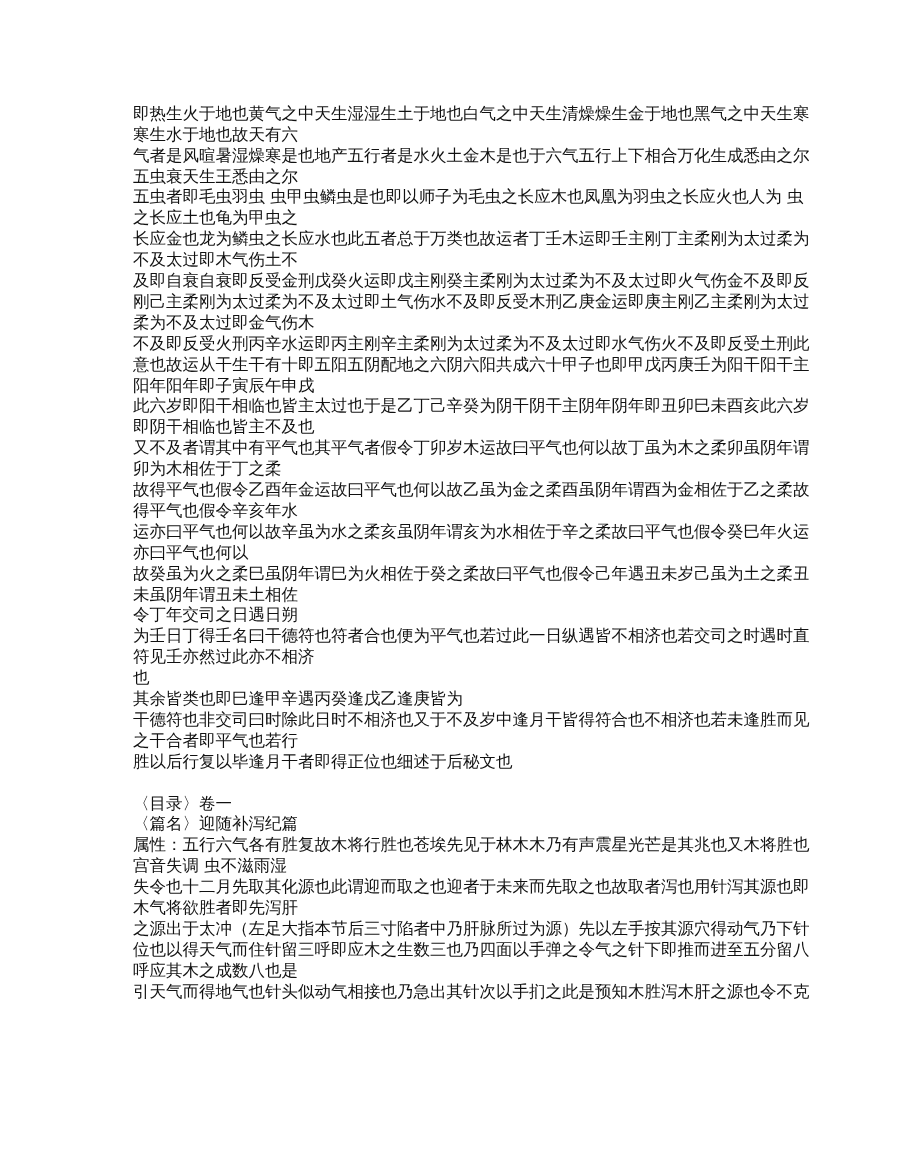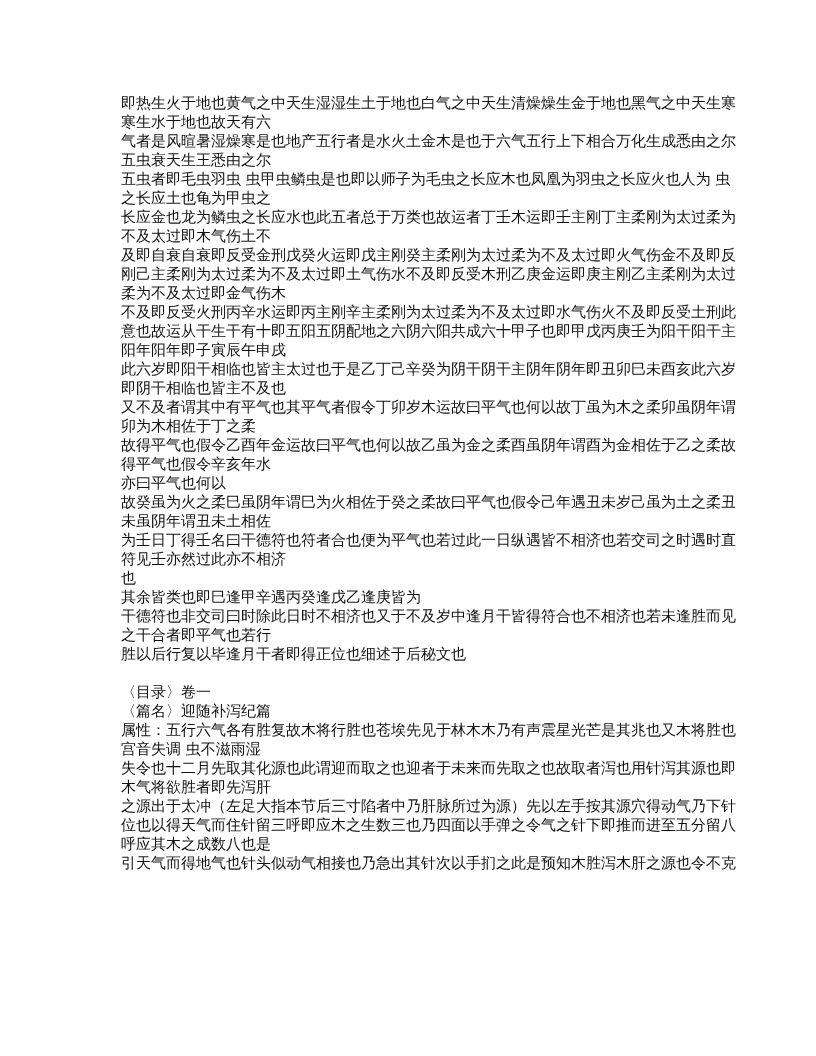--- a/index.html
+++ b/index.html
@@ -51,23 +51,25 @@
   <span class="line">柔为不及太过即金气伤木</span>
   <span class="line">不及即反受火刑丙辛水运即丙主刚辛主柔刚为太过柔为不及太过即水气伤火不及即反受土刑此</span>
   <span class="line">意也故运从干生干有十即五阳五阴配地之六阴六阳共成六十甲子也即甲戊丙庚壬为阳干阳干主</span>
   <span class="line">阳年阳年即子寅辰午申戌</span>
   <span class="line">此六岁即阳干相临也皆主太过也于是乙丁己辛癸为阴干阴干主阴年阴年即丑卯巳未酉亥此六岁</span>
   <span class="line">即阴干相临也皆主不及也</span>
   <span class="line">又不及者谓其中有平气也其平气者假令丁卯岁木运故曰平气也何以故丁虽为木之柔卯虽阴年谓</span>
   <span class="line">卯为木相佐于丁之柔</span>
   <span class="line">故得平气也假令乙酉年金运故曰平气也何以故乙虽为金之柔酉虽阴年谓酉为金相佐于乙之柔故</span>
   <span class="line">得平气也假令辛亥年水</span>
+  <span class="line">运亦曰平气也何以故辛虽为水之柔亥虽阴年谓亥为水相佐于辛之柔故曰平气也假令癸巳年火运</span>
   <span class="line">亦曰平气也何以</span>
   <span class="line">故癸虽为火之柔巳虽阴年谓巳为火相佐于癸之柔故曰平气也假令己年遇丑未岁己虽为土之柔丑</span>
   <span class="line">未虽阴年谓丑未土相佐</span>
+  <span class="line">令丁年交司之日遇日朔</span>
   <span class="line">为壬日丁得壬名曰干德符也符者合也便为平气也若过此一日纵遇皆不相济也若交司之时遇时直</span>
   <span class="line">符见壬亦然过此亦不相济</span>
   <span class="line">也</span>
   <span class="line">其余皆类也即巳逢甲辛遇丙癸逢戊乙逢庚皆为</span>
   <span class="line">干德符也非交司曰时除此日时不相济也又于不及岁中逢月干皆得符合也不相济也若未逢胜而见</span>
   <span class="line">之干合者即平气也若行</span>
   <span class="line">胜以后行复以毕逢月干者即得正位也细述于后秘文也</span>
   <span class="blank"></span>
   <span class="line">〈目录〉卷一</span>
   <span class="line">〈篇名〉迎随补泻纪篇</span>

